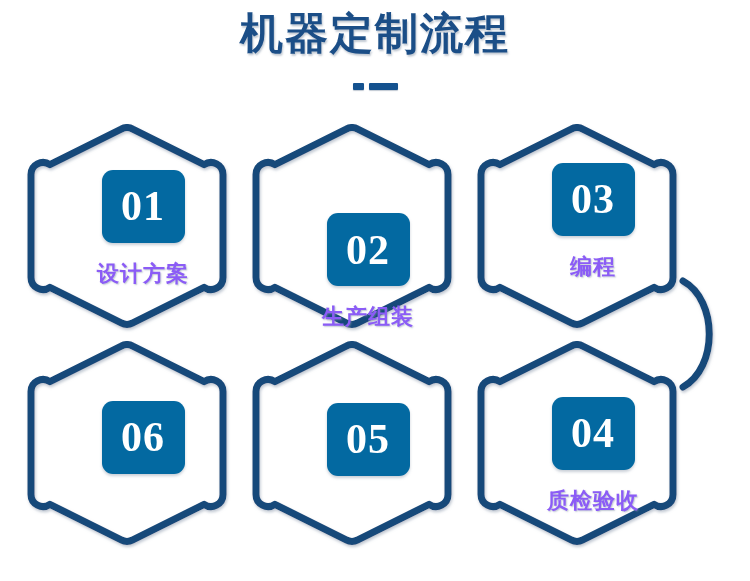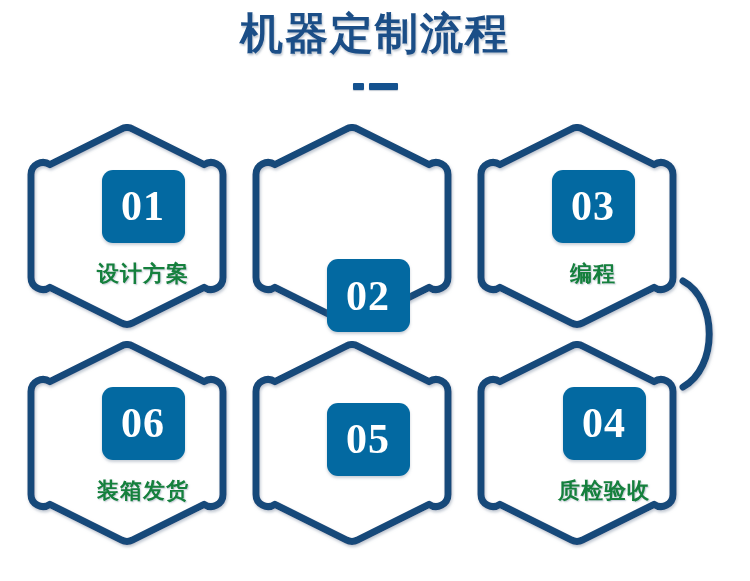--- a/index.html
+++ b/index.html
@@ -93,21 +93,21 @@
     font-size: 42px;
     font-weight: bold;
     letter-spacing: 1px;
     box-shadow: 0 2px 3px rgba(120,135,155,0.4);
     font-family: Liberation Serif, serif;
   }
   .step-label {
     margin-top: 16px;
     font-size: 22px;
     font-weight: bold;
-    color: #15803d;
+    color: #8b5cf6;
     letter-spacing: 1px;
     text-shadow: 1px 1px 1.5px rgba(130,145,165,0.5);
     white-space: nowrap;
   }
 </style>
 </head>
 <body>
 
 <div id="flow-root">
 
@@ -153,34 +153,34 @@
     </g>
   </svg>
 
   <div class="step-node" style="left:27px; top:126px;">
     <div class="step-badge">01</div>
     <div class="step-label">设计方案</div>
   </div>
 
   <div class="step-node" style="left:252px; top:126px;justify-content:flex-end;">
     <div class="step-badge">02</div>
+    <div class="step-label">生产组装</div>
   </div>
 
-  <div class="step-node" style="left:477px; top:126px;">
+  <div class="step-node" style="left:477px; top:119px;">
     <div class="step-badge">03</div>
     <div class="step-label">编程</div>
   </div>
 
-  <div class="step-node" style="left:477px; top:343px;margin-left:11px;">
+  <div class="step-node" style="left:477px; top:353px;">
     <div class="step-badge">04</div>
     <div class="step-label">质检验收</div>
   </div>
 
   <div class="step-node" style="left:252px; top:336px;">
     <div class="step-badge">05</div>
   </div>
 
-  <div class="step-node" style="left:27px; top:343px;">
+  <div class="step-node" style="left:27px; top:334px;">
     <div class="step-badge">06</div>
-    <div class="step-label">装箱发货</div>
   </div>
 
 </div>
 
 </body></html>

